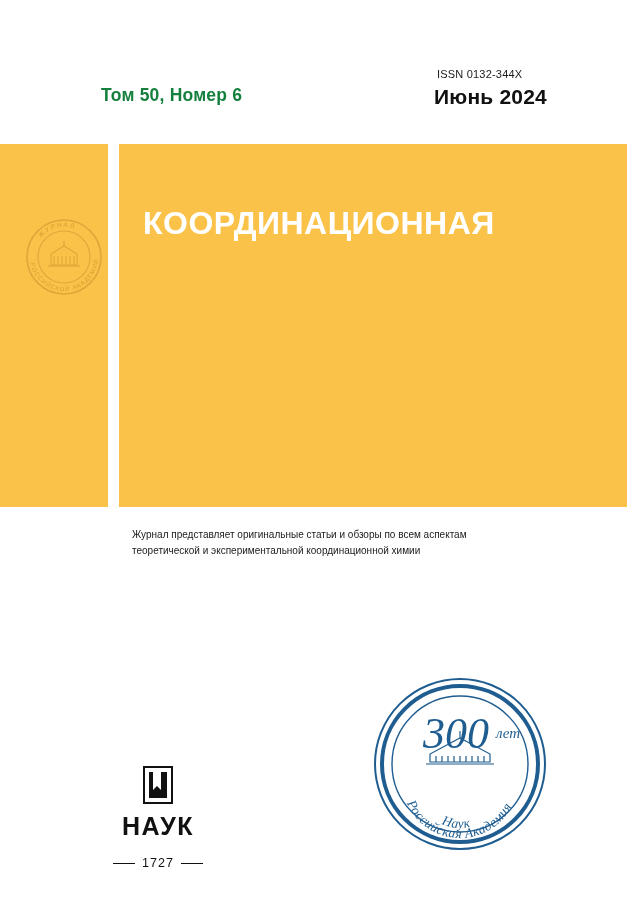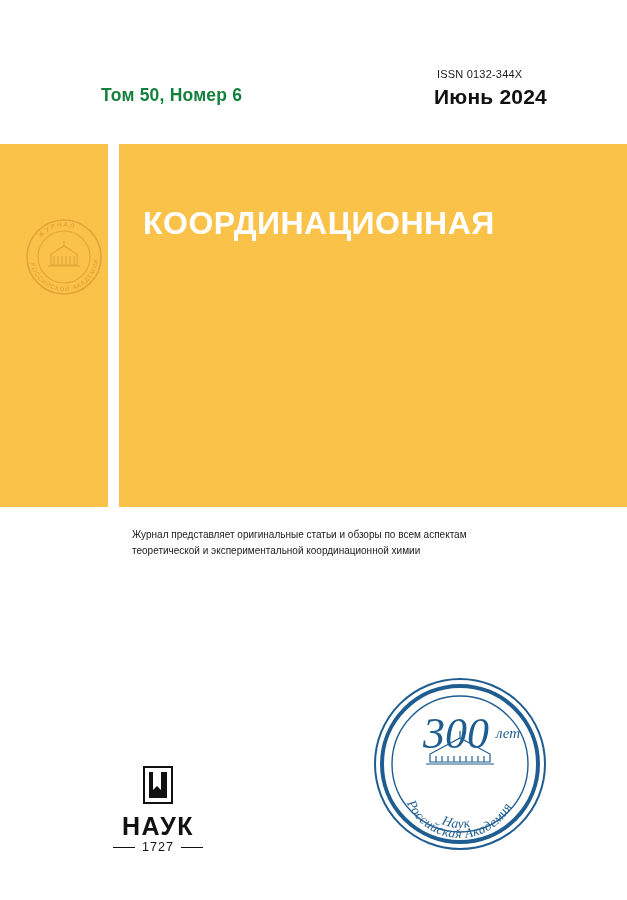--- a/index.html
+++ b/index.html
@@ -129,21 +129,21 @@
     display: block;
   }
   .nauka-name {
     font-size: 25px;
     font-weight: bold;
     letter-spacing: 1.5px;
     color: #111111;
     line-height: 1;
   }
   .nauka-year {
-    margin-top: 1px;
+    margin-top: 17px;
     font-size: 12.5px;
     letter-spacing: 1px;
     color: #111111;
     display: flex;
     align-items: center;
     justify-content: center;
     gap: 7px;
   }
   .nauka-year .rule {
     display: inline-block;

